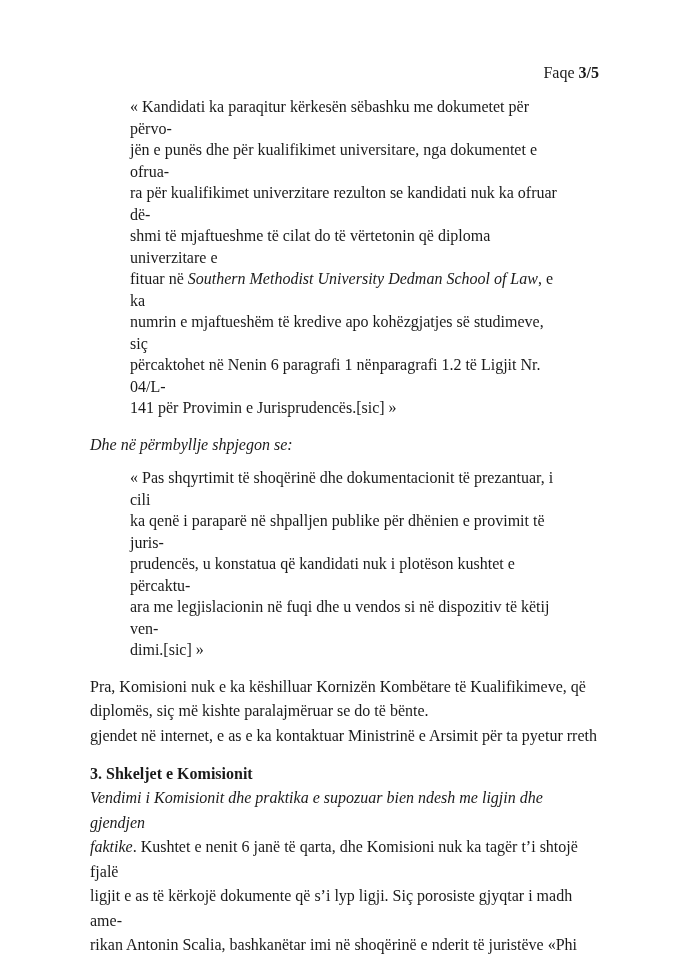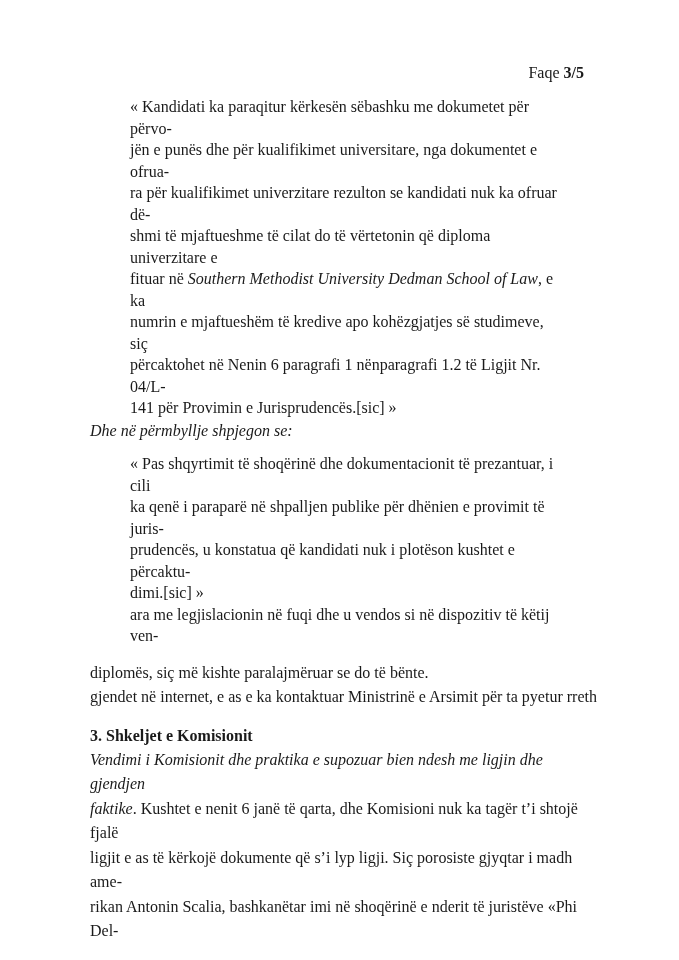--- a/index.html
+++ b/index.html
@@ -1,24 +1,24 @@
 <!DOCTYPE html>
 <html><head>
 <meta charset="utf-8">
 <style>
   html, body { margin: 0; padding: 0; background: #ffffff; }
   body { width: 679px; height: 960px; position: relative; overflow: hidden;
          font-family: "Liberation Serif", "DejaVu Serif", serif; color: #1a1a1a; }
-  .page-num { position: absolute; top: 64px; right: 95px; font-size: 16px; }
+  .page-num { position: absolute; top: 64px; right: 80px; font-size: 16px; }
   .page-num b { font-weight: bold; }
   .content { position: absolute; left: 90px; top: 96px; width: 510px; }
   .quote { margin: 0 0 0 40px; width: 430px; font-size: 16px; line-height: 21.5px; }
   .quote p { margin: 0; }
   .para { margin: 0; font-size: 16px; line-height: 24.5px; width: 510px; }
-  .q1 { }
+  .q1 { margin-bottom: 14px; }
   .p-intro { margin-bottom: 10px; font-style: italic; }
   .q2 { margin-bottom: 14px; }
   .p-pra { margin-bottom: 14px; }
   h3 { margin: 0; font-size: 16px; font-weight: bold; line-height: 24px; }
   .p-main { margin-bottom: 10px; }
 </style>
 </head>
 <body>
 
 <div class="page-num">
@@ -38,25 +38,26 @@
     <p>përcaktohet në Nenin 6 paragrafi 1 nënparagrafi 1.2 të Ligjit Nr. 04/L-</p>
     <p>141 për Provimin e Jurisprudencës.[sic] »</p>
   </div>
 
   <p class="para p-intro">Dhe në përmbyllje shpjegon se:</p>
 
   <div class="quote q2">
     <p>« Pas shqyrtimit të shoqërinë dhe dokumentacionit të prezantuar, i cili</p>
     <p>ka qenë i paraparë në shpalljen publike për dhënien e provimit të juris-</p>
     <p>prudencës, u konstatua që kandidati nuk i plotëson kushtet e përcaktu-</p>
+    <p>ara me legjislacionin në fuqi dhe u vendos si në dispozitiv të këtij ven-</p>
     <p>dimi.[sic] »</p>
-    <p>ara me legjislacionin në fuqi dhe u vendos si në dispozitiv të këtij ven-</p>
   </div>
 
   <div class="para p-pra">
+    <div>Pra, Komisioni nuk e ka këshilluar Kornizën Kombëtare të Kualifikimeve, që</div>
     <div>diplomës, siç më kishte paralajmëruar se do të bënte.</div>
     <div>gjendet në internet, e as e ka kontaktuar Ministrinë e Arsimit për ta pyetur rreth</div>
   </div>
 
   <h3>3. Shkeljet e Komisionit</h3>
   <div class="para p-main">
     <div><i>Vendimi i Komisionit dhe praktika e supozuar bien ndesh me ligjin dhe gjendjen</i></div>
     <div><i>faktike</i><span>. Kushtet e nenit 6 janë të qarta, dhe Komisioni nuk ka tagër t’i shtojë fjalë</span></div>
     <div>ligjit e as të kërkojë dokumente që s’i lyp ligji. Siç porosiste gjyqtar i madh ame-</div>
     <div>rikan Antonin Scalia, bashkanëtar imi në shoqërinë e nderit të juristëve «Phi Del-</div>

